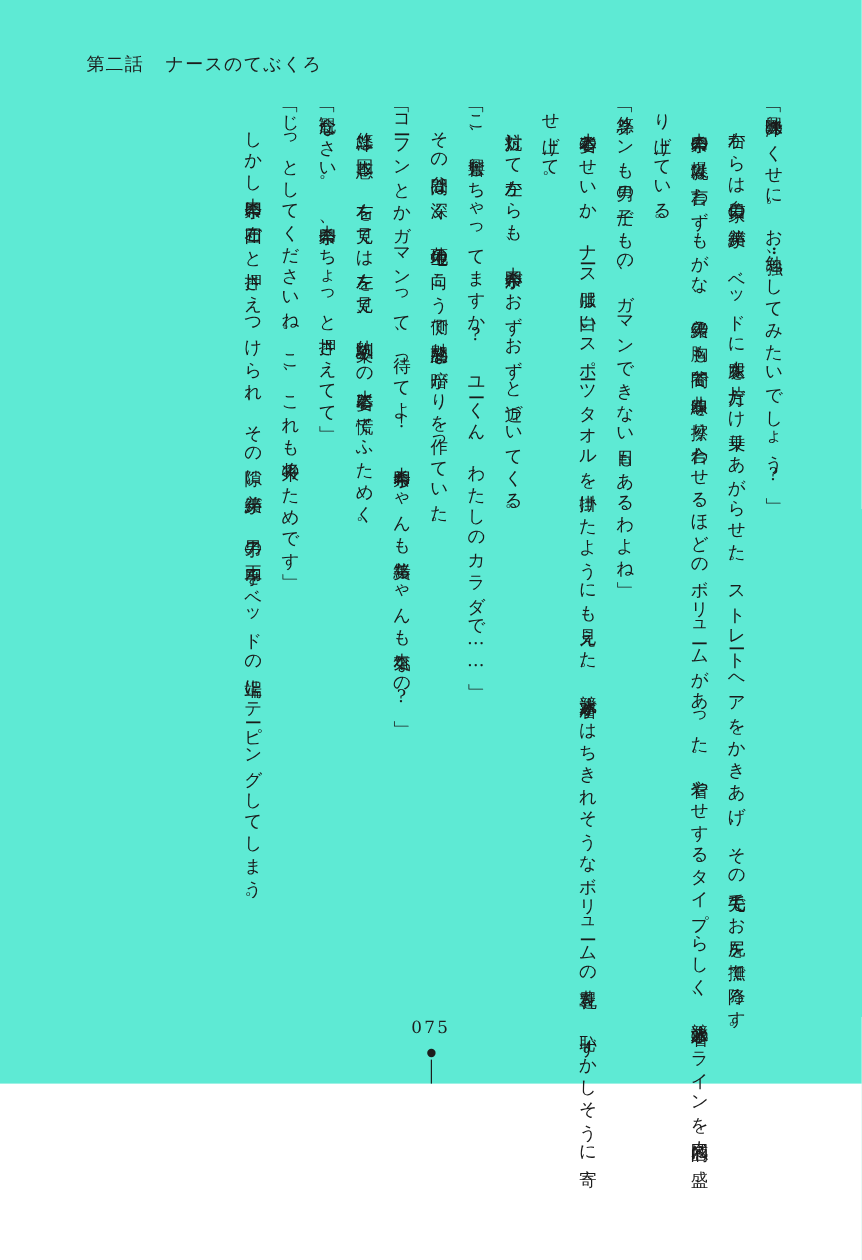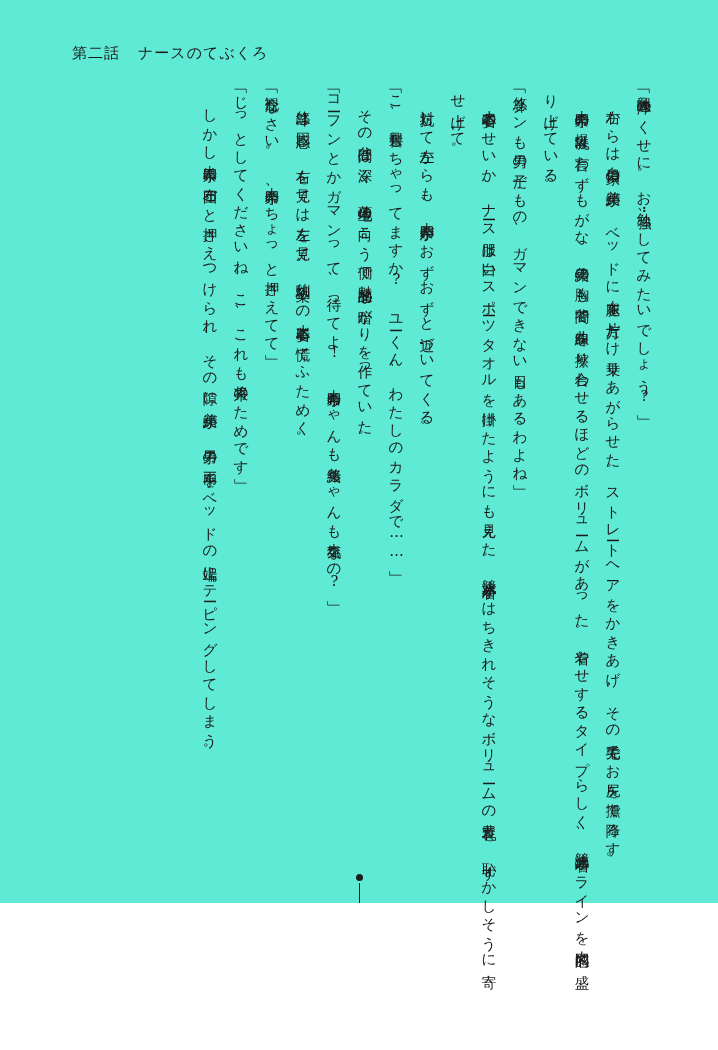--- a/index.html
+++ b/index.html
@@ -114,16 +114,17 @@
     <p class="indent">対抗して左からも、由希奈がおずおずと近づいてくる。</p>
     <p>「こ、興奮しちゃってますか?　ユーくん、わたしのカラダで……」</p>
     <p class="indent">その谷間は深く、薄生地の向こう側で魅惑的な暗がりを作っていた。</p>
     <p>「コーフンとかガマンって、待ってよ!　由希奈ちゃんも美緒ちゃんも本気なの?」</p>
     <p class="indent">悠斗は困惑し、右を見ては左を見て、幼馴染みの水着姿に慌てふためく。</p>
     <p>「観念なさい。　由希奈、ちょっと押さえてて」</p>
     <p>「じっとしてくださいね。こ、これも将来のためです」</p>
     <p class="indent">しかし由希奈に布団ごと押さえつけられ、その隙に美緒が、男子の両手をベッドの上端にテーピングしてしまう。</p>
   </div>
 
+  <div class="folio">075</div>
   <div class="folio-mark"></div>
   <div class="folio-rule"></div>
 
 </div>
 
 </body></html>

